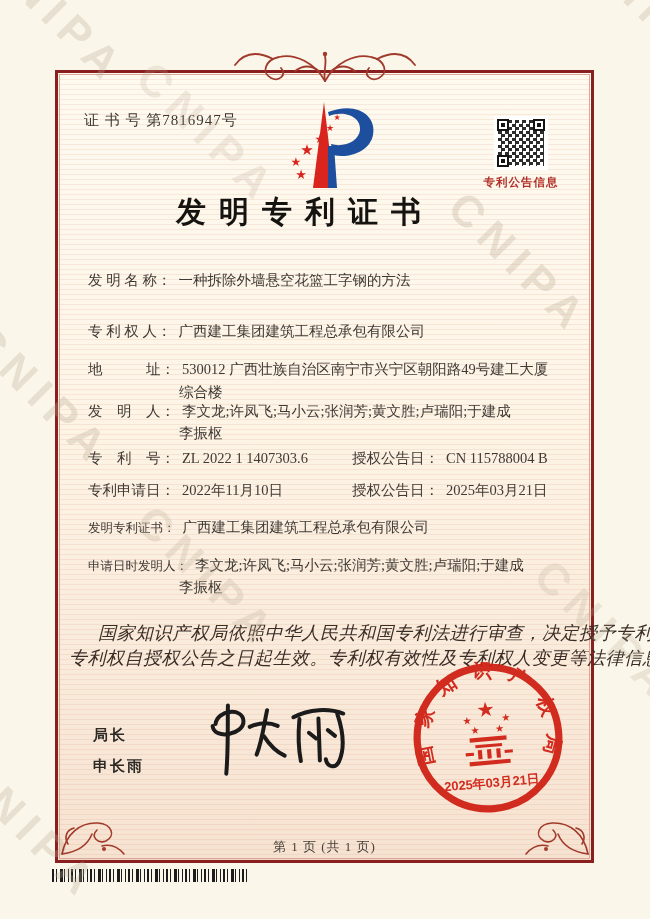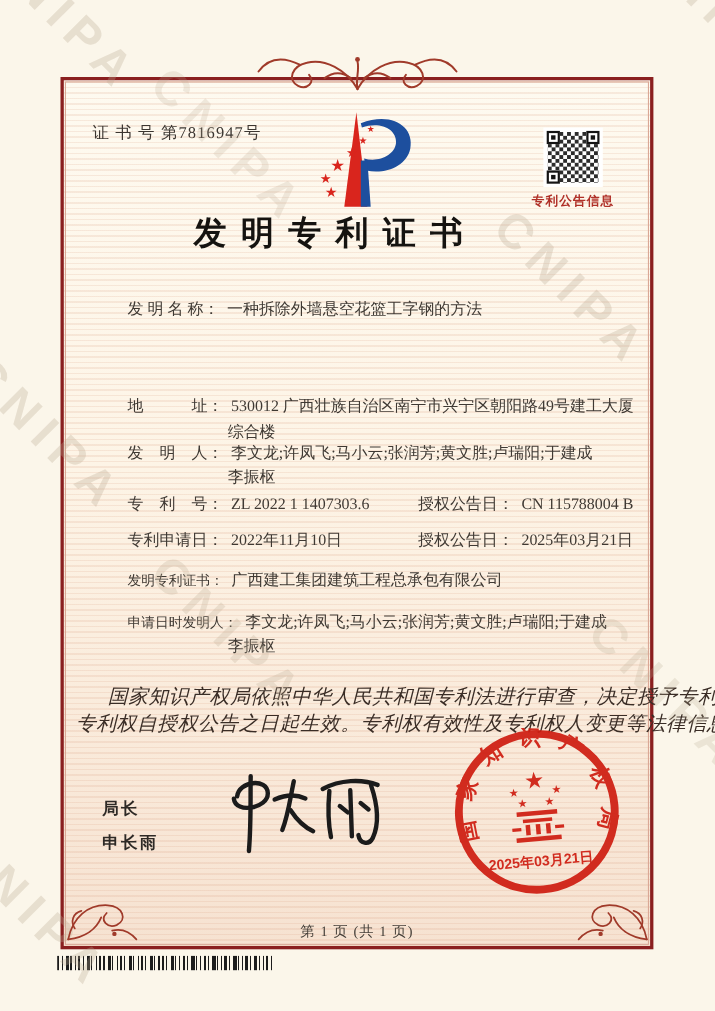--- a/index.html
+++ b/index.html
@@ -43,21 +43,21 @@
   .fp{position:absolute;width:12px;height:12px;border:2px solid #141414;background:#fff;box-sizing:border-box;}
   .fp::after{content:"";position:absolute;left:2px;top:2px;width:4px;height:4px;background:#141414;}
   .fp.tl{left:3px;top:3px;} .fp.tr{right:3px;top:3px;} .fp.bl{left:3px;bottom:3px;}
   .qr-caption{position:absolute;left:480px;top:175px;width:82px;text-align:center;
     font-size:11.5px;font-weight:bold;color:#b03028;letter-spacing:1px;}
 
   .title{position:absolute;left:55px;top:192px;width:487px;text-align:center;
     font-size:30px;font-weight:bold;color:#151310;letter-spacing:13px;text-indent:13px;}
 
   
-  .row{position:absolute;font-size:14.5px;color:#3f3933;white-space:nowrap;margin-left:28px;}
+  .row{position:absolute;font-size:14.5px;color:#3f3933;white-space:nowrap;}
   .lbl{margin-right:7px;}
   .lbl-sm{font-size:12.5px;margin-right:7px;}
   .f1{left:88px;top:271px;} .f2{left:88px;top:322px;}
   .f3{left:88px;top:360px;text-align:right;} .f3b{left:179px;top:383px;}
   .f4{left:88px;top:402px;} .f4b{left:179px;top:424px;}
   .f5L{left:88px;top:449px;} .f5R{left:352px;top:449px;}
   .f6L{left:88px;top:481px;} .f6R{left:352px;top:481px;}
   .f7{left:88px;top:518px;}
   .f8{left:88px;top:556px;} .f8b{left:179px;top:578px;}
 
@@ -153,20 +153,23 @@
       <div class="fp tr"></div>
       <div class="fp bl"></div>
     </div>
     <div class="qr-caption">专利公告信息</div>
 
     <div class="title">发明专利证书</div>
 
     <div class="row f1">
       <span class="lbl">发 明 名 称：</span><span class="val">一种拆除外墙悬空花篮工字钢的方法</span>
     </div>
+    <div class="row f2">
+      <span class="lbl">专 利 权 人：</span><span class="val">广西建工集团建筑工程总承包有限公司</span>
+    </div>
     <div class="row f3">
       <span class="lbl">地　　　址：</span><span class="val">530012 广西壮族自治区南宁市兴宁区朝阳路49号建工大厦</span>
     </div>
     <div class="row f3b">综合楼</div>
     <div class="row f4">
       <span class="lbl">发　明　人：</span><span class="val">李文龙;许凤飞;马小云;张润芳;黄文胜;卢瑞阳;于建成</span>
     </div>
     <div class="row f4b">李振枢</div>
     <div class="row f5L">
       <span class="lbl">专　利　号：</span><span class="val">ZL 2022 1 1407303.6</span>

